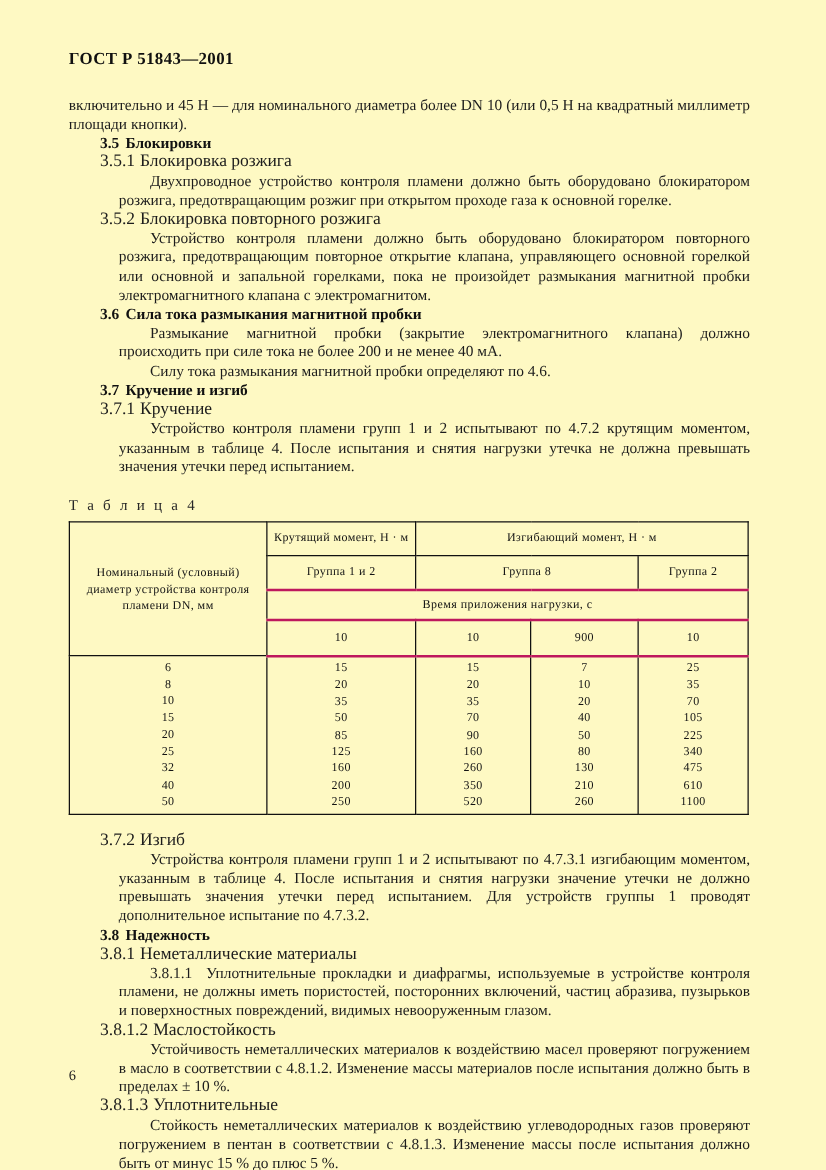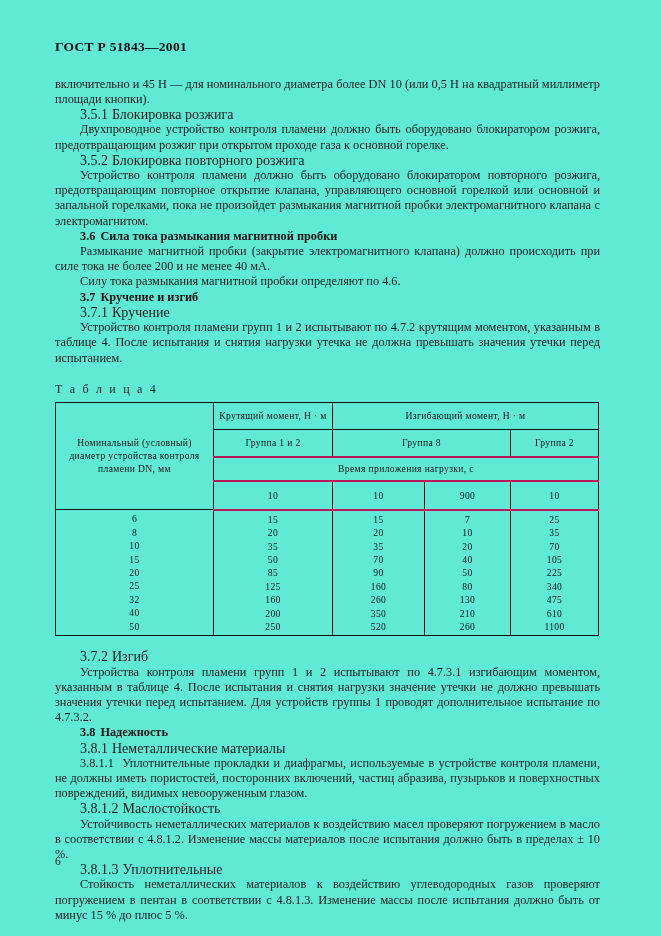--- a/index.html
+++ b/index.html
@@ -14,21 +14,21 @@
     font-family: "Liberation Serif", "DejaVu Serif", serif;
     color: #1a1a1a;
     overflow: hidden;
   }
 
   .page {
     position: absolute;
     left: 0; top: 0;
     width: 661px;
     height: 936px;
-    background: #5eead4;
+    background: #fef9c3;
   }
 
   .content {
     position: absolute;
     left: 55px;
     top: 40px;
     width: 545px;
   }
 
   .doc-header {
@@ -43,21 +43,21 @@
 
   p.para {
     margin: 0;
     font-size: 12.3px;
     line-height: 15.2px;
     text-align: justify;
     text-justify: inter-word;
     color: #1c1c1c;
     hyphens: manual;
   }
-  p.para.indent { text-indent: 25px; }
+  p.para.indent { text-indent: 25px; margin-left: 40px; }
 
   .heading {
     margin: 0;
     font-size: 12.3px;
     line-height: 15.2px;
     font-weight: bold;
     text-indent: 25px;
     color: #111111;
   }
   .heading .num { margin-right: 5px; }
@@ -126,20 +126,23 @@
 <body>
 
 <div class="page">
 
   <div class="content">
 
     <div class="doc-header">ГОСТ Р 51843—2001</div>
 
     <p class="para">включительно и 45 Н — для номинального диаметра более DN 10 (или 0,5 Н на квадратный миллиметр площади кнопки).</p>
 
+    <p class="heading">
+      <span class="num">3.5</span><span>Блокировки</span>
+    </p>
 
     <p class="subheading">
       <span class="num">3.5.1</span><span>Блокировка розжига</span>
     </p>
 
     <p class="para indent">Двухпроводное устройство контроля пламени должно быть оборудовано блокиратором розжига, предотвращающим розжиг при открытом проходе газа к основной горелке.</p>
 
     <p class="subheading">
       <span class="num">3.5.2</span><span>Блокировка повторного розжига</span>
     </p>

